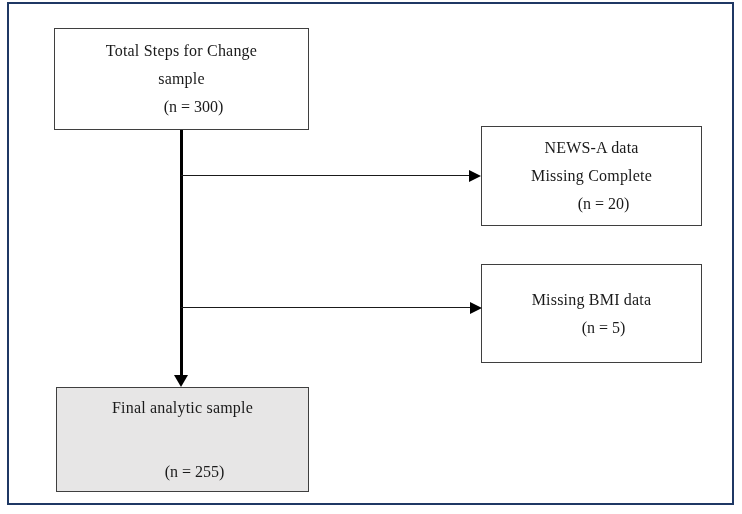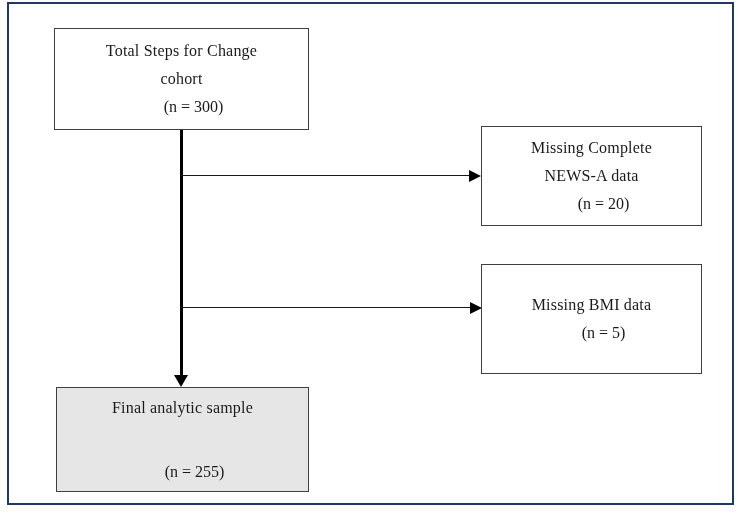--- a/index.html
+++ b/index.html
@@ -42,21 +42,21 @@
   .flowbox .bold-line {
     font-weight: normal;
     letter-spacing: 0.2px;
   }
   .flowbox .n-line {
     font-weight: normal;
     margin-left: 24px;
   }
   .box-cohort   { left: 45px;  top: 24px;  width: 255px; height: 102px; }
   .box-news     { left: 472px; top: 122px; width: 221px; height: 100px; }
-  .box-bmi      { left: 472px; top: 260px; width: 221px; height: 110px;  }
+  .box-bmi      { left: 472px; top: 260px; width: 221px; height: 99px;  }
   .box-final    { left: 47px;  top: 383px; width: 253px; height: 105px; background: #e7e6e6; gap: 36px; }
 
   .vline-main {
     position: absolute;
     left: 170.5px;
     top: 126px;
     width: 3.5px;
     height: 246px;
     background: #000000;
   }
@@ -89,27 +89,27 @@
   .ah-2 { left: 461px; top: 297.5px; }
 </style>
 </head>
 <body>
 
 <div class="canvas">
   <div class="frame">
 
     <div class="flowbox box-cohort">
       <div class="bold-line">Total Steps for Change</div>
-      <div class="bold-line">cohort</div>
+      <div class="bold-line">sample</div>
       <div class="n-line">(n = 300)</div>
     </div>
 
     <div class="flowbox box-news">
+      <div class="bold-line">NEWS-A data</div>
       <div class="bold-line">Missing Complete</div>
-      <div class="bold-line">NEWS-A data</div>
       <div class="n-line">(n = 20)</div>
     </div>
 
     <div class="flowbox box-bmi">
       <div class="bold-line">Missing BMI data</div>
       <div class="n-line">(n = 5)</div>
     </div>
 
     <div class="flowbox box-final">
       <div class="bold-line">Final analytic sample</div>

